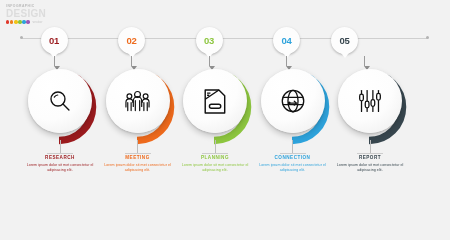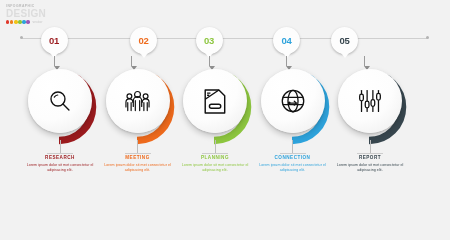--- a/index.html
+++ b/index.html
@@ -118,21 +118,21 @@
     <div class="tl-line"></div>
     <div class="tl-dot left"></div>
     <div class="tl-dot right"></div>
   </div>
 
   <div id="markers">
       <div class="marker" style="left: 40.5px;">
         <span style="color: rgb(155, 27, 30);">01</span>
         <div class="tail"></div>
       </div>
-      <div class="marker" style="left: 130px; text-align: center;">
+      <div class="marker" style="left: 118px; text-align: center;">
         <span style="color: rgb(238, 106, 28);">02</span>
         <div class="tail"></div>
       </div>
       <div class="marker" style="left: 195.5px;">
         <span style="color: rgb(141, 198, 63);">03</span>
         <div class="tail"></div>
       </div>
       <div class="marker" style="left: 273px;">
         <span style="color: rgb(46, 163, 220); text-align: right;">04</span>
         <div class="tail"></div>

